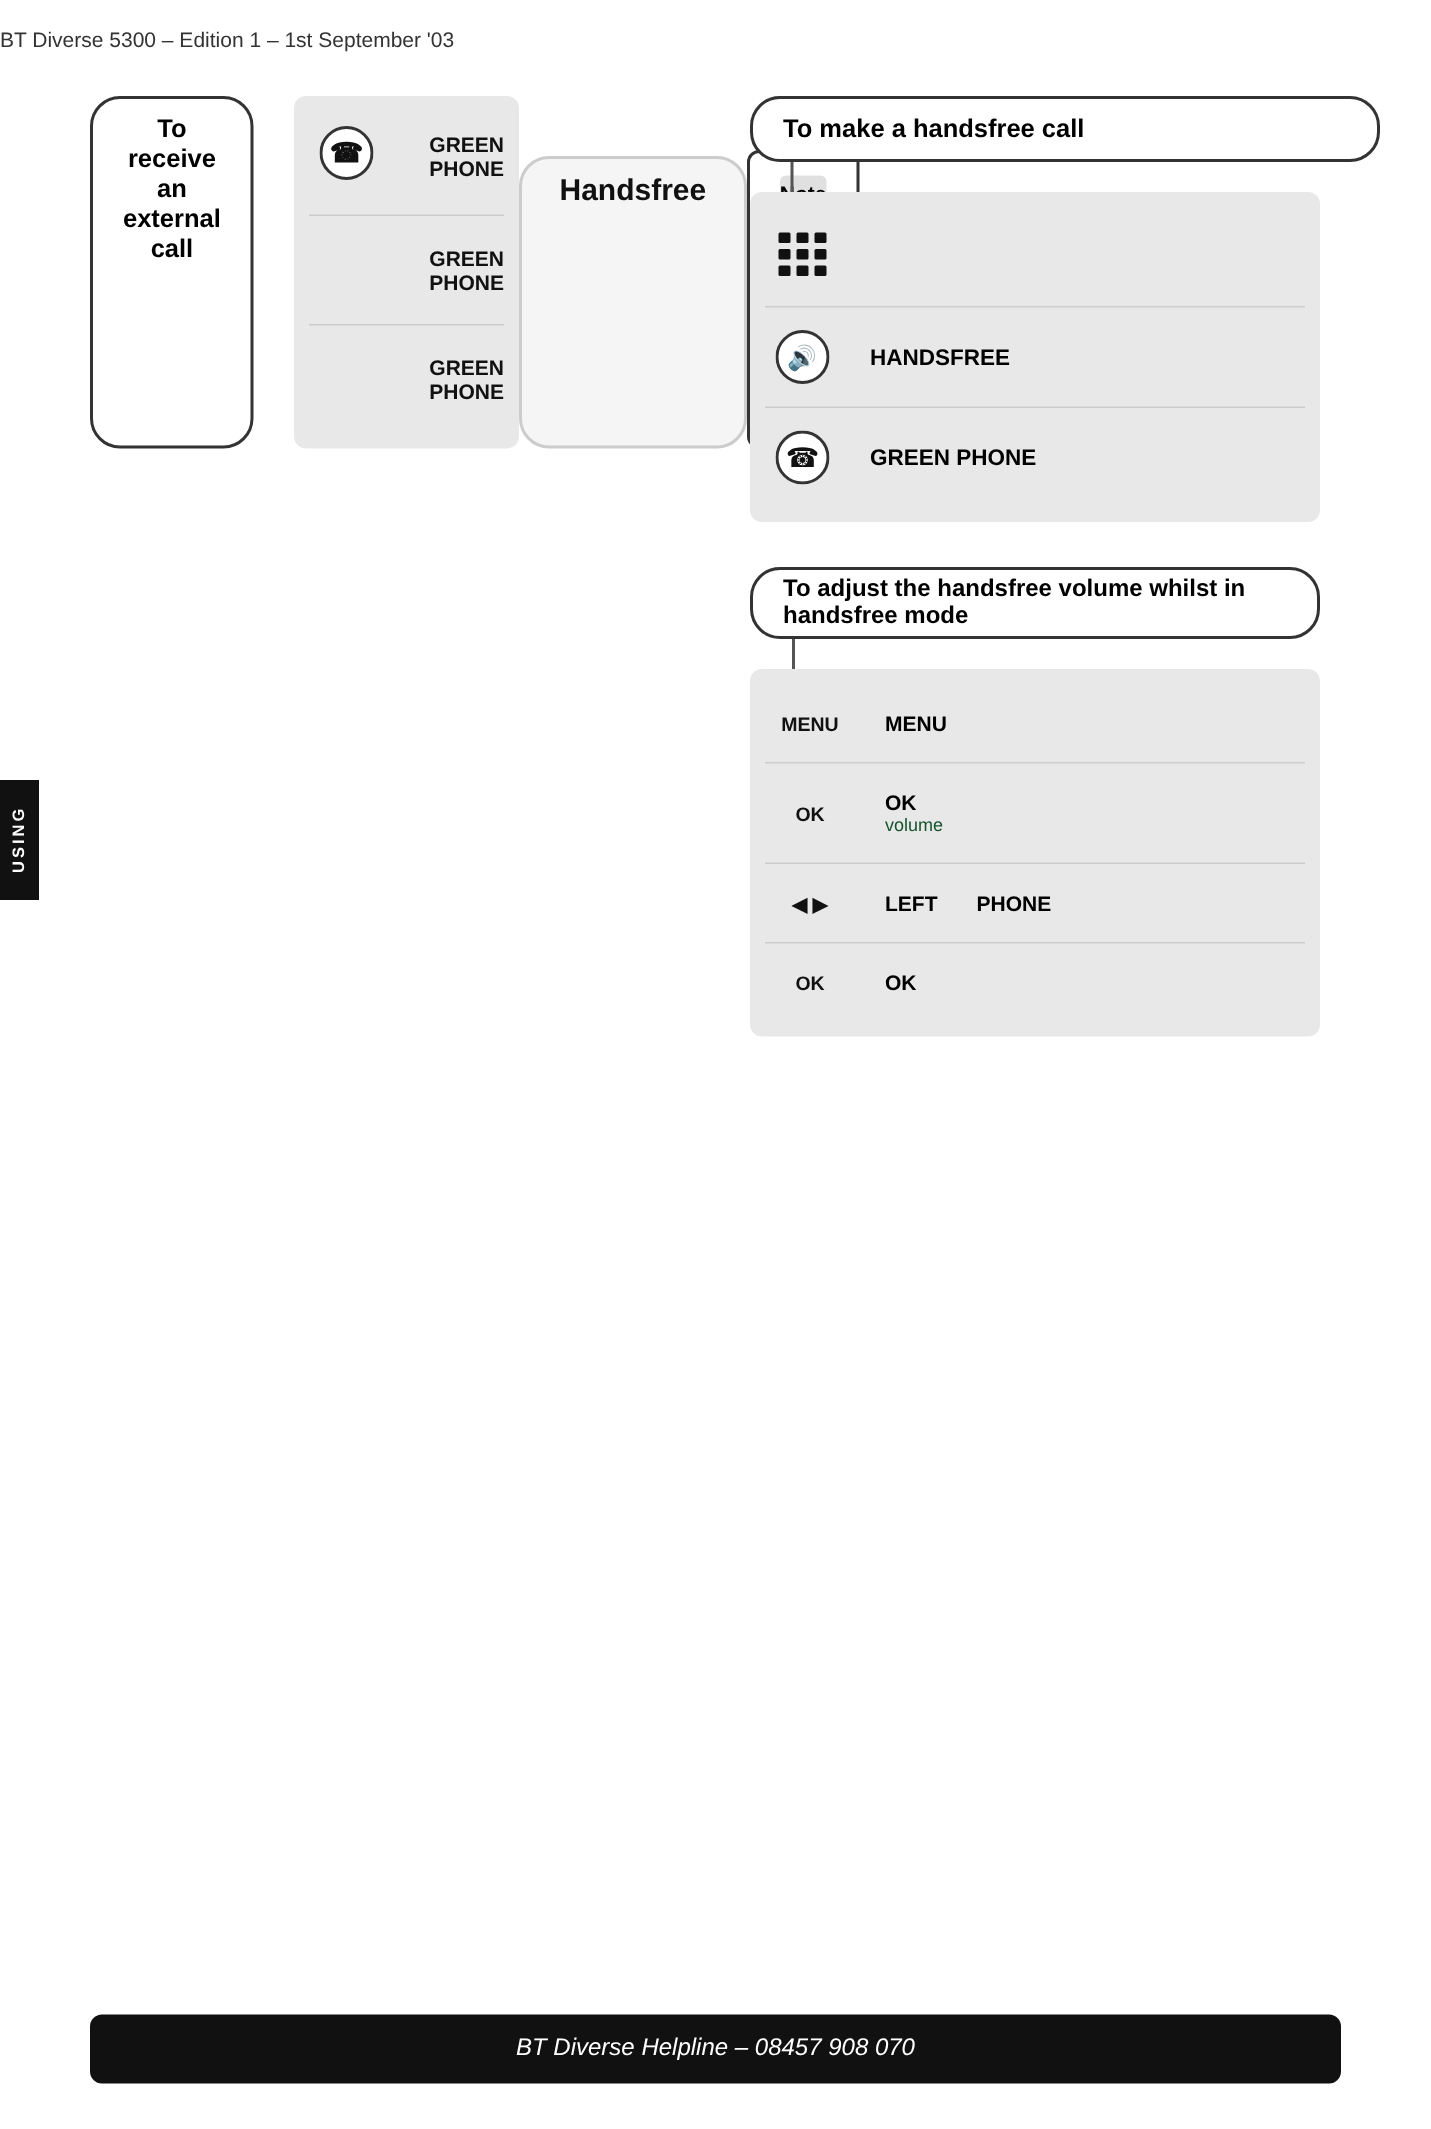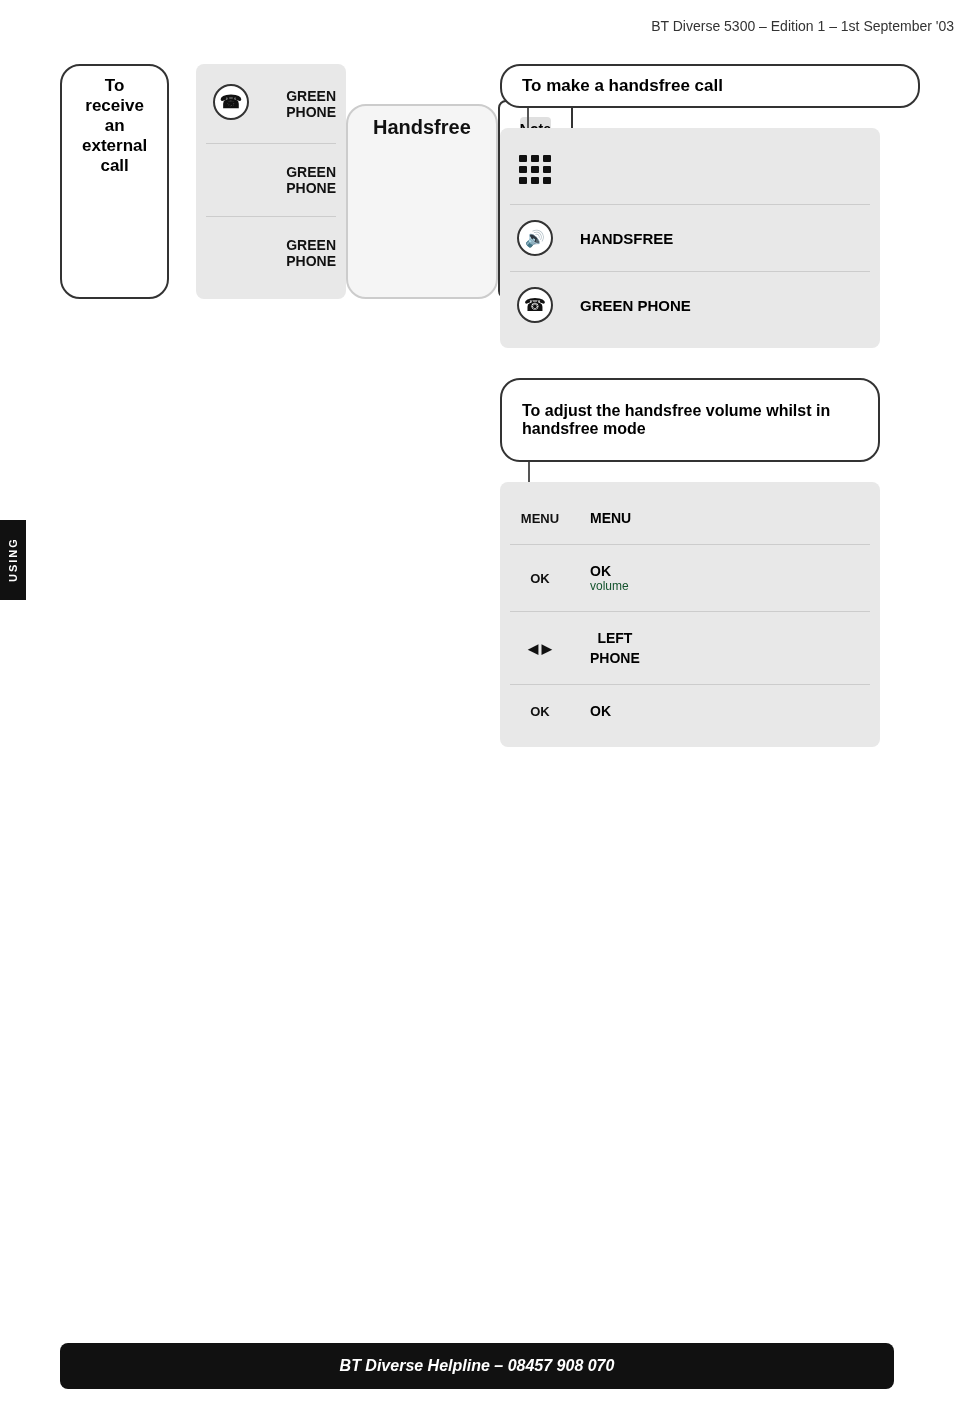--- a/index.html
+++ b/index.html
@@ -5,21 +5,21 @@
     * { box-sizing: border-box; margin: 0; padding: 0; }
     body {
       width: 954px;
       min-height: 1419px;
       background: #ffffff;
       font-family: Arial, Helvetica, sans-serif;
       position: relative;
     }
 
     .page-header {
-      text-align: right;
+      text-align: left;
       padding: 18px 0 10px 0;
       font-size: 14px;
       color: #333;
     }
 
     .main-content {
       display: flex;
       flex-direction: row;
       padding: 20px 40px 20px 60px;
       gap: 20px;
@@ -156,21 +156,21 @@
     .make-step-label {
       font-weight: bold;
       font-size: 15px;
       padding-left: 20px;
     }
 
     
     .adjust-callout {
       border: 2px solid #333;
       border-radius: 20px;
-      padding: 22px 20px;
+      padding: 4px 20px;
       font-weight: bold;
       font-size: 16px;
       background: #fff;
       width: 380px;
       margin-top: 30px;
     }
 
     .adjust-steps {
       background: #e8e8e8;
       border-radius: 8px;
@@ -204,23 +204,22 @@
       font-size: 14px;
     }
 
     .adjust-step-label .secondary {
       font-size: 12px;
       color: #14532d;
     }
 
     .adjust-step-label .row-labels {
       display: flex;
-      flex-direction: column;
-      gap: 4px;
-      text-align: center;
+      flex-direction: row;
+      gap: 26px;
     }
 
     
     .sidebar-label {
       position: absolute;
       left: 0;
       top: 520px;
       width: 26px;
       height: 80px;
       background: #111;
@@ -242,21 +241,21 @@
       bottom: 30px;
       left: 60px;
       right: 60px;
       background: #111;
       color: #fff;
       border-radius: 8px;
       text-align: center;
       padding: 14px 0;
       font-size: 16px;
       font-style: italic;
-      font-weight: bold;
+      font-weight: normal;
     }
 
     
     .adjust-connector {
       height: 20px;
       width: 2px;
       background: #555;
       margin: 0 0 0 28px;
     }
 

